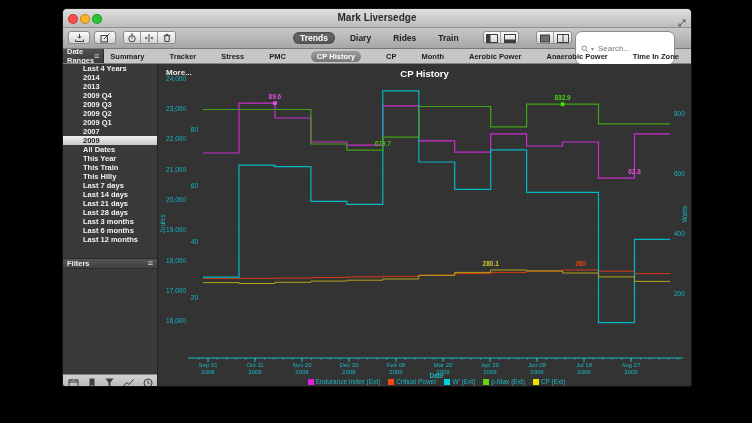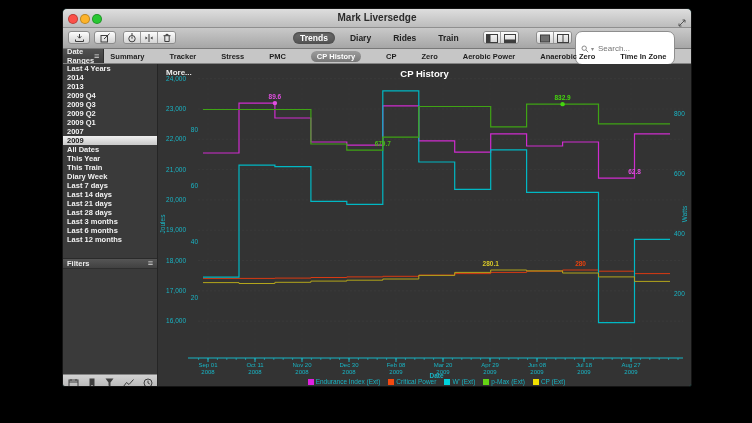--- a/index.html
+++ b/index.html
@@ -32,21 +32,21 @@
   #dr-header{width:95px;background:linear-gradient(#515151,#3c3c3c);color:#ececec;font-size:7.5px;font-weight:bold;
     display:flex;align-items:center;justify-content:space-between;padding:0 4px;box-sizing:border-box;border-right:1px solid #2d2d2d;}
   #chart-tabs{flex:1;display:flex;align-items:center;gap:25px;padding:0 6px;position:relative;}
   .ctab{font-size:7.5px;color:#1d1d1d;font-weight:bold;white-space:nowrap;}
   .ctab.active{background:linear-gradient(#9d9d9d,#787878);color:#fff;border-radius:7px;padding:1px 6px;}
   .menu-glyph{font-size:9px;color:#d8d8d8;line-height:1;}
   #tabs-menu{margin-left:auto;color:#3c3c3c;font-size:9px;}
   
   #main{display:flex;height:327px;}
   #sidebar{width:95px;background:#3a3a3a;position:relative;box-sizing:border-box;border-right:1px solid #252525;}
-  .sb-item{height:9px;line-height:9px;font-size:7.5px;font-weight:bold;color:#f2f2f2;padding-left:4px;white-space:nowrap;overflow:hidden;}
+  .sb-item{height:9px;line-height:9px;font-size:7.5px;font-weight:bold;color:#f2f2f2;padding-left:20px;white-space:nowrap;overflow:hidden;}
   .sb-item.selected{background:linear-gradient(#f0f0f0,#c9c9c9);color:#1a1a1a;}
   #filters-header{margin-top:14px;height:11px;background:linear-gradient(#555,#414141);border-top:1px solid #2a2a2a;
     border-bottom:1px solid #2e2e2e;color:#ececec;font-size:7.5px;font-weight:bold;display:flex;align-items:flex-start;
     justify-content:space-between;padding:0 4px;box-sizing:border-box;}
   #sb-bottom{position:absolute;bottom:0;left:0;right:0;height:16px;background:linear-gradient(#d2d2d2,#b0b0b0);
     border-top:1px solid #868686;display:flex;align-items:center;justify-content:center;gap:9px;}
   
   #chartpane{flex:1;position:relative;background:#333;}
   #more-link{position:absolute;left:8px;top:4px;font-size:8px;font-weight:bold;color:#ededed;z-index:3;}
   #chart-title{position:absolute;left:0;right:0;top:4px;text-align:center;font-size:9.5px;font-weight:bold;color:#fff;z-index:2;}
@@ -154,23 +154,23 @@
         <span>Date Ranges</span>
         <span class="menu-glyph">≡</span>
       </div>
       <div id="chart-tabs">
           <span class="ctab">Summary</span>
           <span class="ctab">Tracker</span>
           <span class="ctab">Stress</span>
           <span class="ctab">PMC</span>
           <span class="ctab active">CP History</span>
           <span class="ctab">CP</span>
-          <span class="ctab">Zero</span>
+          <span class="ctab">Month</span>
           <span class="ctab">Aerobic Power</span>
-          <span class="ctab">Anaerobic Zero</span>
+          <span class="ctab">Anaerobic Power</span>
           <span class="ctab">Time In Zone</span>
           <span class="ctab">Workout</span>
           <span class="ctab">Library</span>
           <span id="tabs-menu">≡</span>
         </div>
     </div>
 
     <div id="main">
       <div id="sidebar">
         <div id="dr-list">
@@ -179,21 +179,21 @@
             <div class="sb-item">2013</div>
             <div class="sb-item">2009 Q4</div>
             <div class="sb-item">2009 Q3</div>
             <div class="sb-item">2009 Q2</div>
             <div class="sb-item">2009 Q1</div>
             <div class="sb-item">2007</div>
             <div class="sb-item selected">2009</div>
             <div class="sb-item">All Dates</div>
             <div class="sb-item">This Year</div>
             <div class="sb-item">This Train</div>
-            <div class="sb-item">Diary Week</div>
+            <div class="sb-item">This Hilly</div>
             <div class="sb-item">Last 7 days</div>
             <div class="sb-item">Last 14 days</div>
             <div class="sb-item">Last 21 days</div>
             <div class="sb-item">Last 28 days</div>
             <div class="sb-item">Last 3 months</div>
             <div class="sb-item">Last 6 months</div>
             <div class="sb-item">Last 12 months</div>
           </div>
         <div id="filters-header">
           <span>Filters</span>

